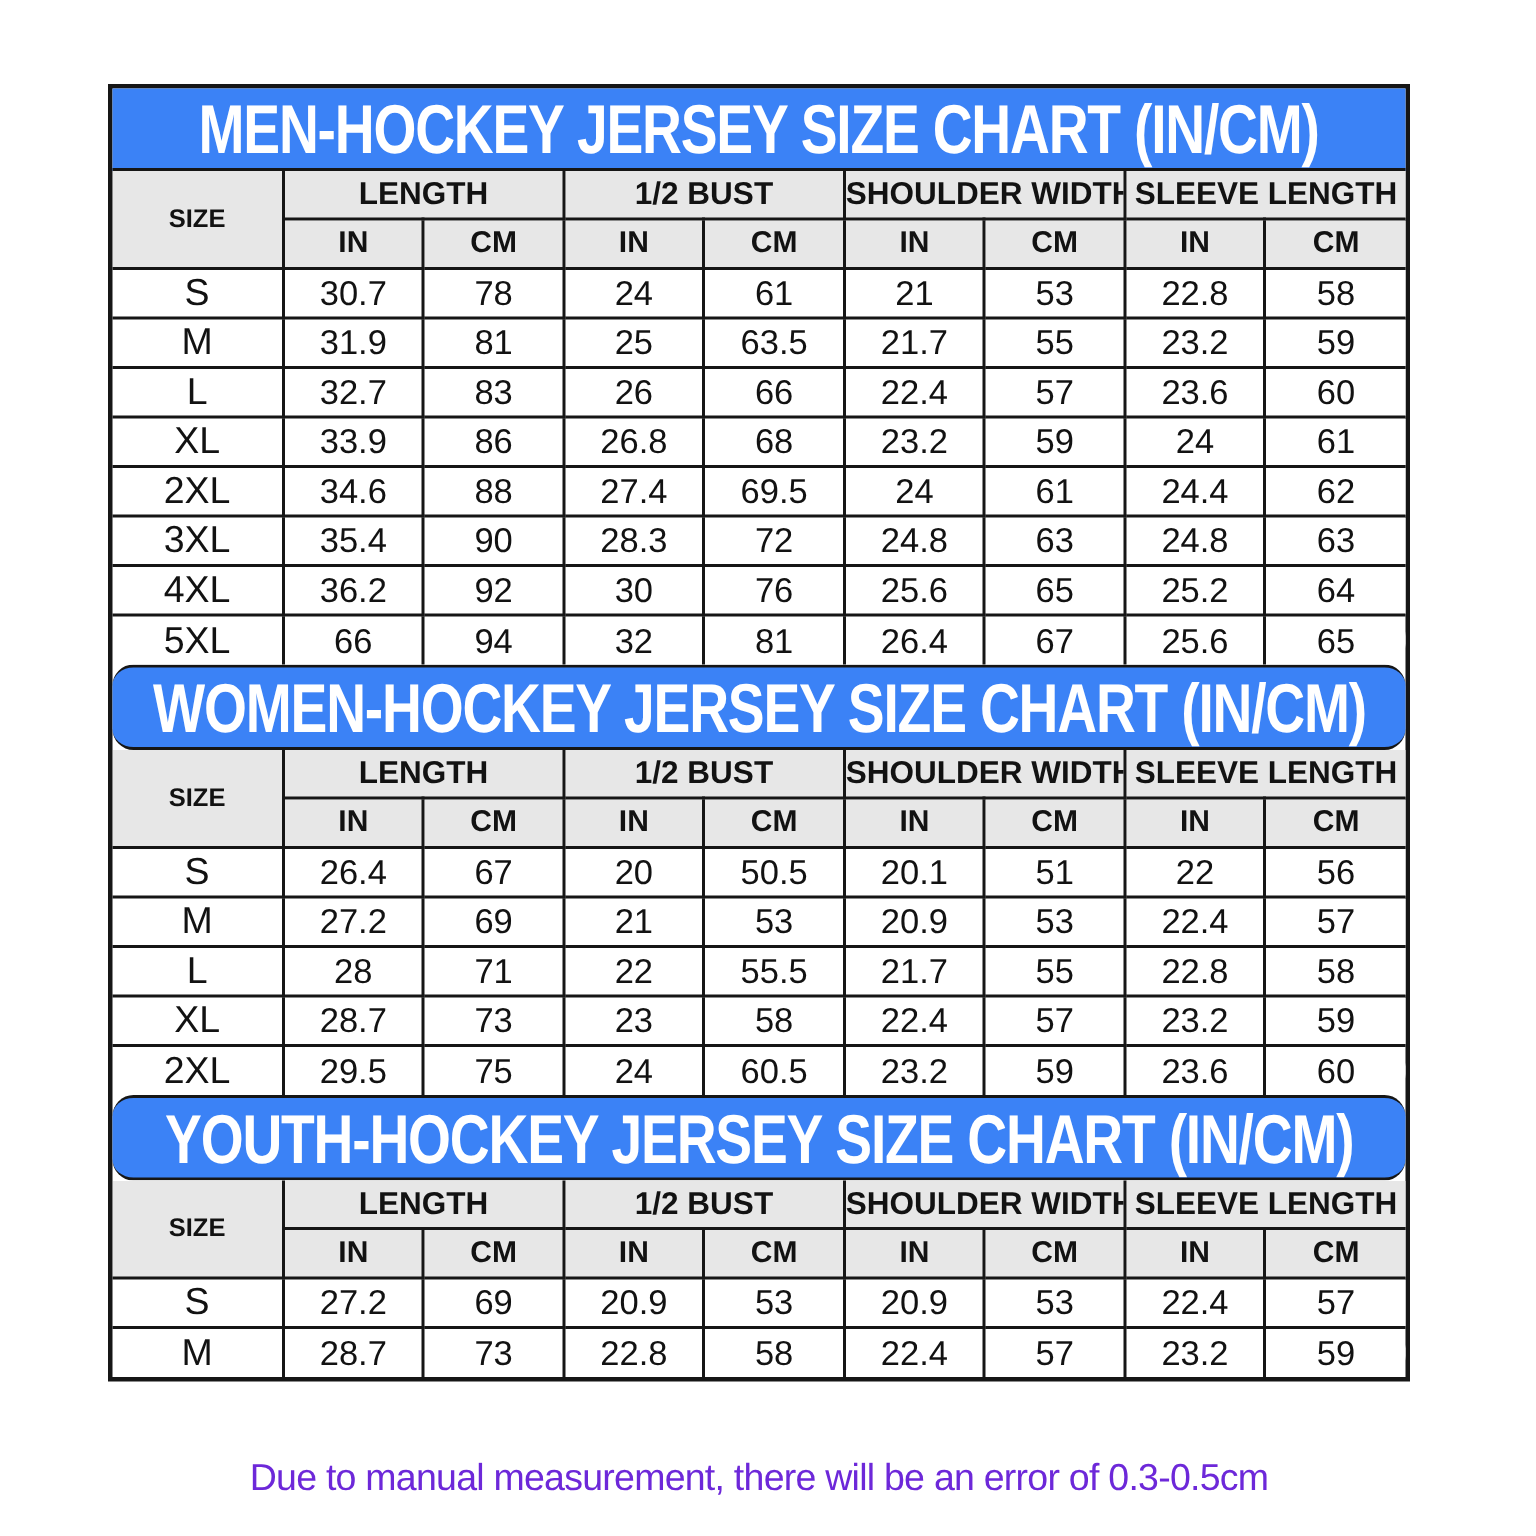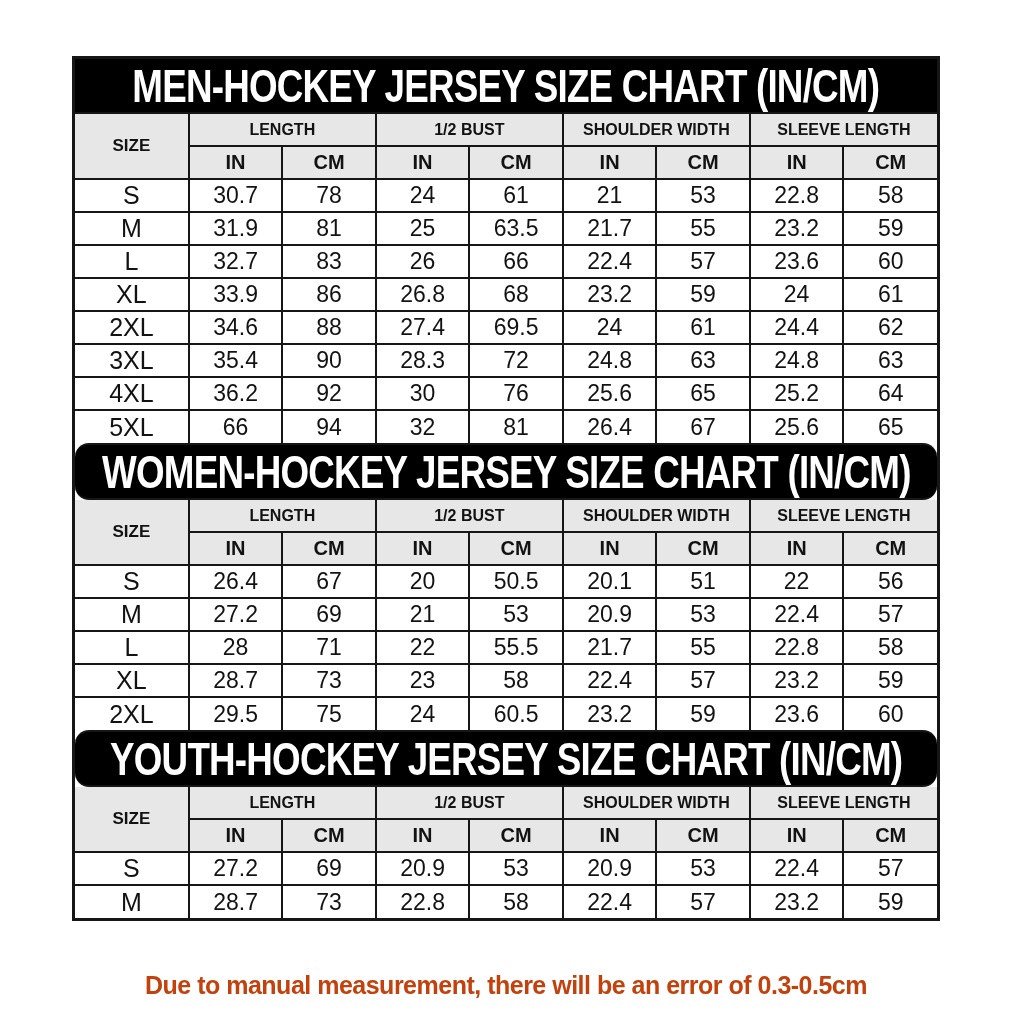--- a/index.html
+++ b/index.html
@@ -17,21 +17,21 @@
     position: absolute;
     left: 72px;
     top: 56px;
     width: 868px;
   }
   .tables-outer {
     border: 3px solid #161616;
     background: #ffffff;
   }
   .band {
-    background: #000000;
+    background: #3b82f6;
     height: 53px;
     display: flex;
     align-items: center;
     justify-content: center;
     overflow: hidden;
     border-bottom: 2px solid #161616;
   }
   .chart-section + .chart-section .band {
     border-top: 2px solid #161616;
     border-radius: 14px;
@@ -64,42 +64,42 @@
   table.size-table tbody tr:last-child > * { border-bottom: none; border-radius: 14px; }
   table.size-table thead th {
     background: #e7e7e7;
     font-weight: bold;
   }
   .th-size {
     font-size: 17px;
     letter-spacing: 0px;
   }
   .th-group {
-    font-size: 16px;
+    font-size: 21px;
     height: 31px;
   }
   .th-unit {
     font-size: 20px;
     height: 31px;
   }
   table.size-table tbody tr { height: 33px; }
   table.size-table tbody th {
     background: #ffffff;
     font-weight: normal;
     font-size: 25px;
   }
   table.size-table tbody td {
     background: #ffffff;
     font-size: 23px;
   }
   .footer-note {
     margin-top: 50px;
     text-align: center;
-    color: #c2410c;
-    font-weight: bold;
+    color: #6d28d9;
+    font-weight: normal;
     font-size: 25px;
     letter-spacing: -0.5px;
   }
 </style>
 </head>
 <body>
 
 <div class="sheet">
   <div class="tables-outer" id="tables-outer">
       <div class="chart-section">

